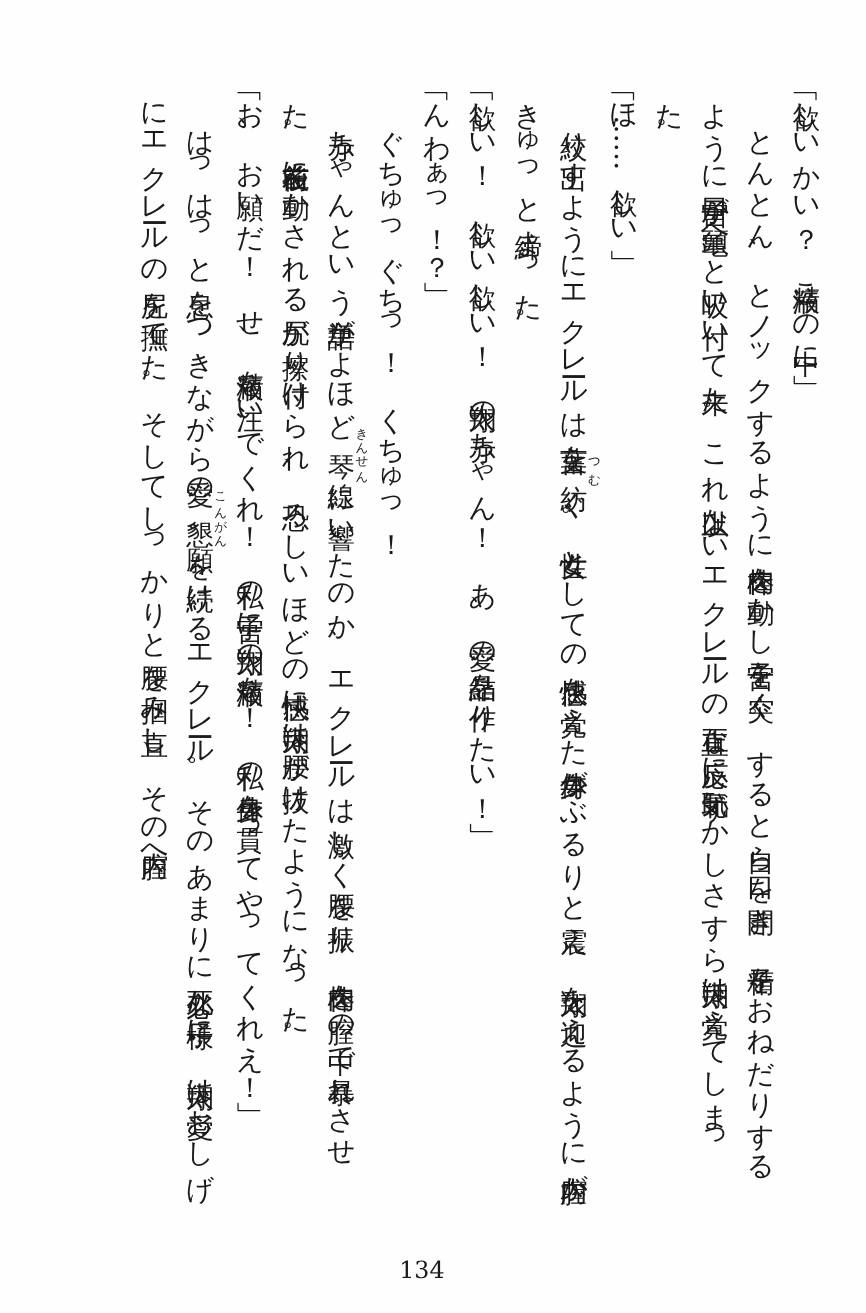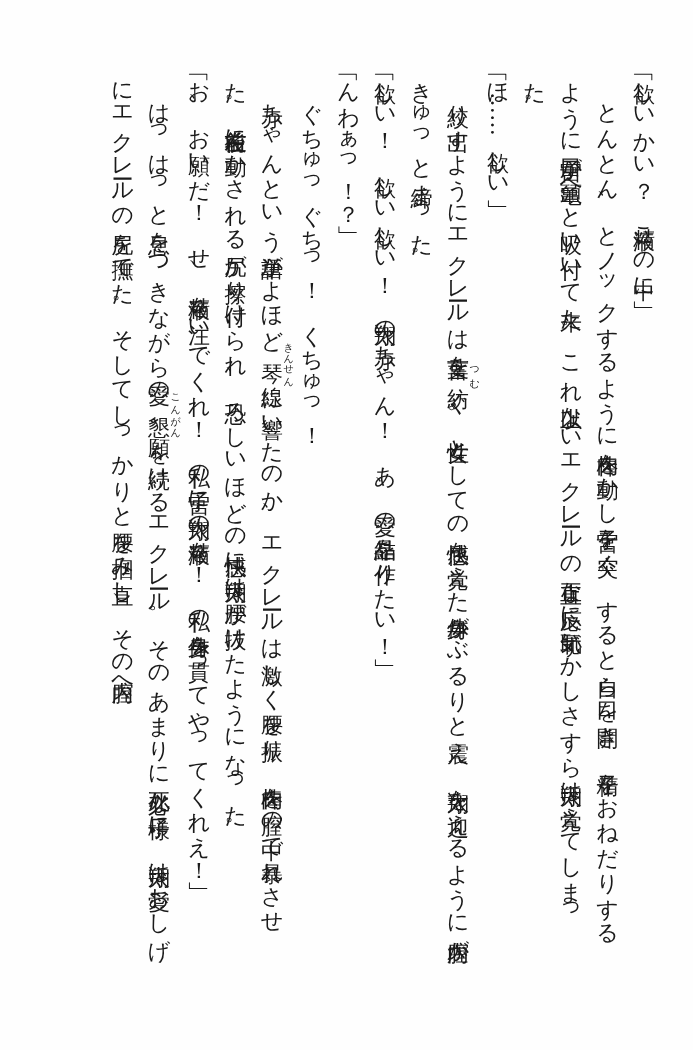--- a/index.html
+++ b/index.html
@@ -67,13 +67,14 @@
       <p class="indent">とんとん、とノックするように肉棒を動かし子宮を突く。すると自ら口を開き、精子をおねだりするように子宮口が亀頭へと吸い付いて来た。これ以上ないエクレールの正直な反応に気恥ずかしさすら翔太は覚えてしまった。</p>
       <p>「ほ……欲しい」</p>
       <p class="indent">絞り出すようにエクレールは言葉を<ruby>紡<rt>つむ</rt></ruby>ぐ。女性としての快感を覚えた身体がぶるりと震え、翔太を迎えるように膣内がきゅっと締まった。</p>
       <p>「欲しい！　欲しい欲しい！　翔太の赤ちゃん！　あ、愛の結晶を作りたい！」</p>
       <p>「んわぁっ！？」</p>
       <p class="indent">ぐちゅっぐちっ！　くちゅっ！</p>
       <p class="indent">赤ちゃんという単語がよほど<ruby>琴線<rt>きんせん</rt></ruby>に響いたのか、エクレールは激しく腰を振り、肉棒を膣の中で暴れさせた。前後左右に動かされる尻が擦り付けられ、恐ろしいほどの快感に翔太は腰が抜けたようになった。</p>
       <p>「お、お願いだ！　せ、精液を注いでくれ！　私の子宮に翔太の精液を！　私の身体を貫ってやってくれえ！」</p>
       <p class="indent">はっはっと息をつきながら愛の<ruby>懇願<rt>こんがん</rt></ruby>を続けるエクレール。そのあまりに必死な様子に、翔太は愛おしげにエクレールの尻を撫でた。そしてしっかりと腰を掴み直し、その膣内へ</p>
     </div>
+  <div class="page-number">134</div>
 </main>
 
 </body></html>

